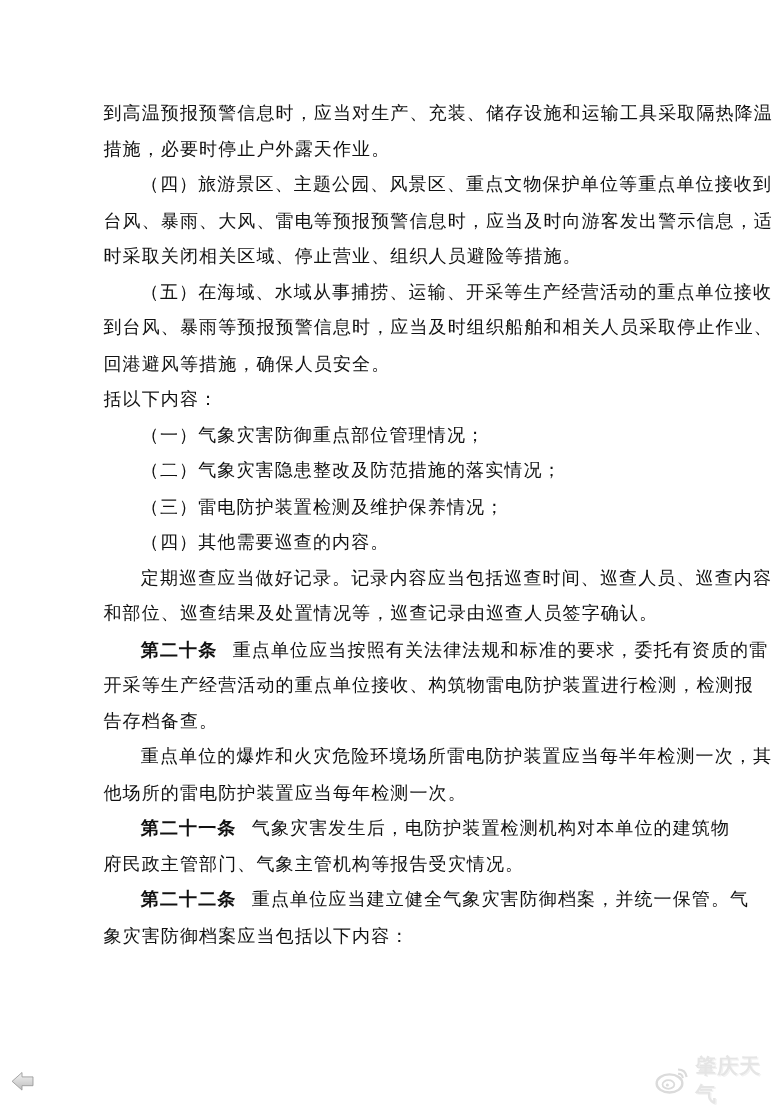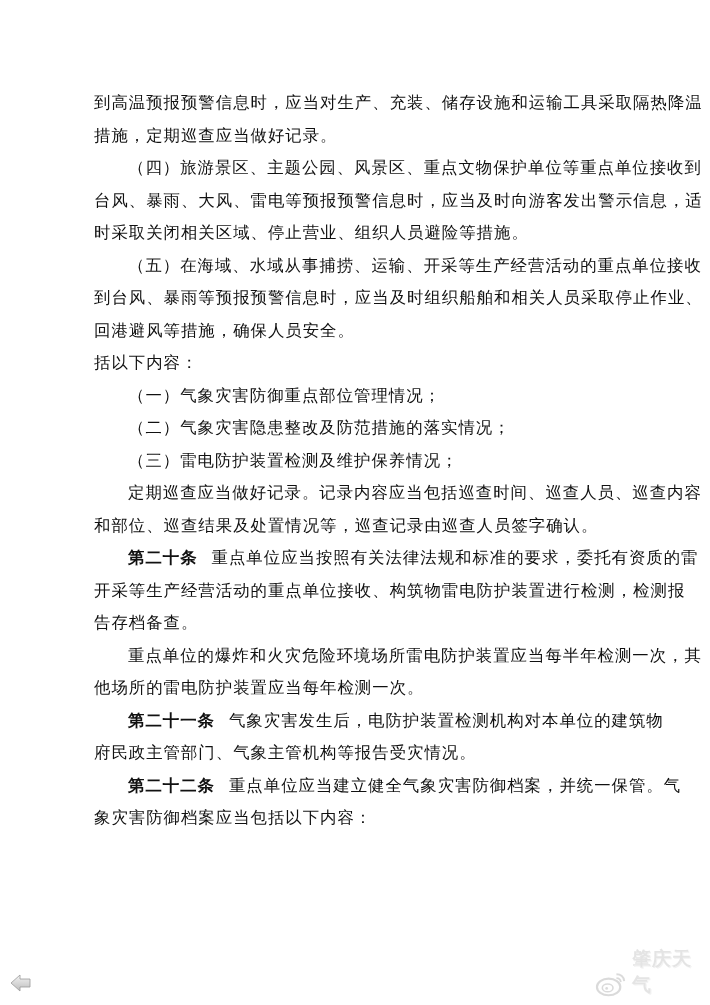--- a/index.html
+++ b/index.html
@@ -46,49 +46,50 @@
       width: 22px;
       height: 20px;
       cursor: pointer;
     }
     .watermark {
       position: absolute;
       left: 595px;
       top: 966px;
       height: 32px;
       display: flex;
-      align-items: flex-end;
+      align-items: center;
       gap: 4px;
       opacity: 0.55;
     }
     .watermark-text {
       font-size: 19px;
       color: #cfcfcf;
       letter-spacing: 1px;
       text-shadow: 0 0 1px #ffffff, 1px 1px 0 #e6e6e6;
       font-weight: bold;
     }
   </style>
 </head>
 <body>
 
 <div class="page">
   <div class="doc-body">
     <div class="line"><span>到高温预报预警信息时，应当对生产、充装、储存设施和运输工具采取隔热降温</span></div>
-    <div class="line"><span>措施，定期巡查应当做好记录。</span></div>
+    <div class="line"><span>措施，必要时停止户外露天作业。</span></div>
     <div class="line indent"><span>（四）旅游景区、主题公园、风景区、重点文物保护单位等重点单位接收到</span></div>
     <div class="line"><span>台风、暴雨、大风、雷电等预报预警信息时，应当及时向游客发出警示信息，适</span></div>
     <div class="line"><span>时采取关闭相关区域、停止营业、组织人员避险等措施。</span></div>
     <div class="line indent"><span>（五）在海域、水域从事捕捞、运输、开采等生产经营活动的重点单位接收</span></div>
     <div class="line"><span>到台风、暴雨等预报预警信息时，应当及时组织船舶和相关人员采取停止作业、</span></div>
     <div class="line"><span>回港避风等措施，确保人员安全。</span></div>
     <div class="line"><span>括以下内容：</span></div>
     <div class="line indent"><span>（一）气象灾害防御重点部位管理情况；</span></div>
     <div class="line indent"><span>（二）气象灾害隐患整改及防范措施的落实情况；</span></div>
     <div class="line indent"><span>（三）雷电防护装置检测及维护保养情况；</span></div>
+    <div class="line indent"><span>（四）其他需要巡查的内容。</span></div>
     <div class="line indent"><span>定期巡查应当做好记录。记录内容应当包括巡查时间、巡查人员、巡查内容</span></div>
     <div class="line"><span>和部位、巡查结果及处置情况等，巡查记录由巡查人员签字确认。</span></div>
     <div class="line indent"><span class="article-no">第二十条</span><span>重点单位应当按照有关法律法规和标准的要求，委托有资质的雷</span></div>
     <div class="line"><span>开采等生产经营活动的重点单位接收、构筑物雷电防护装置进行检测，检测报</span></div>
     <div class="line"><span>告存档备查。</span></div>
     <div class="line indent"><span>重点单位的爆炸和火灾危险环境场所雷电防护装置应当每半年检测一次，其</span></div>
     <div class="line"><span>他场所的雷电防护装置应当每年检测一次。</span></div>
     <div class="line indent"><span class="article-no">第二十一条</span><span>气象灾害发生后，电防护装置检测机构对本单位的建筑物</span></div>
     <div class="line"><span>府民政主管部门、气象主管机构等报告受灾情况。</span></div>
     <div class="line indent"><span class="article-no">第二十二条</span><span>重点单位应当建立健全气象灾害防御档案，并统一保管。气</span></div>

